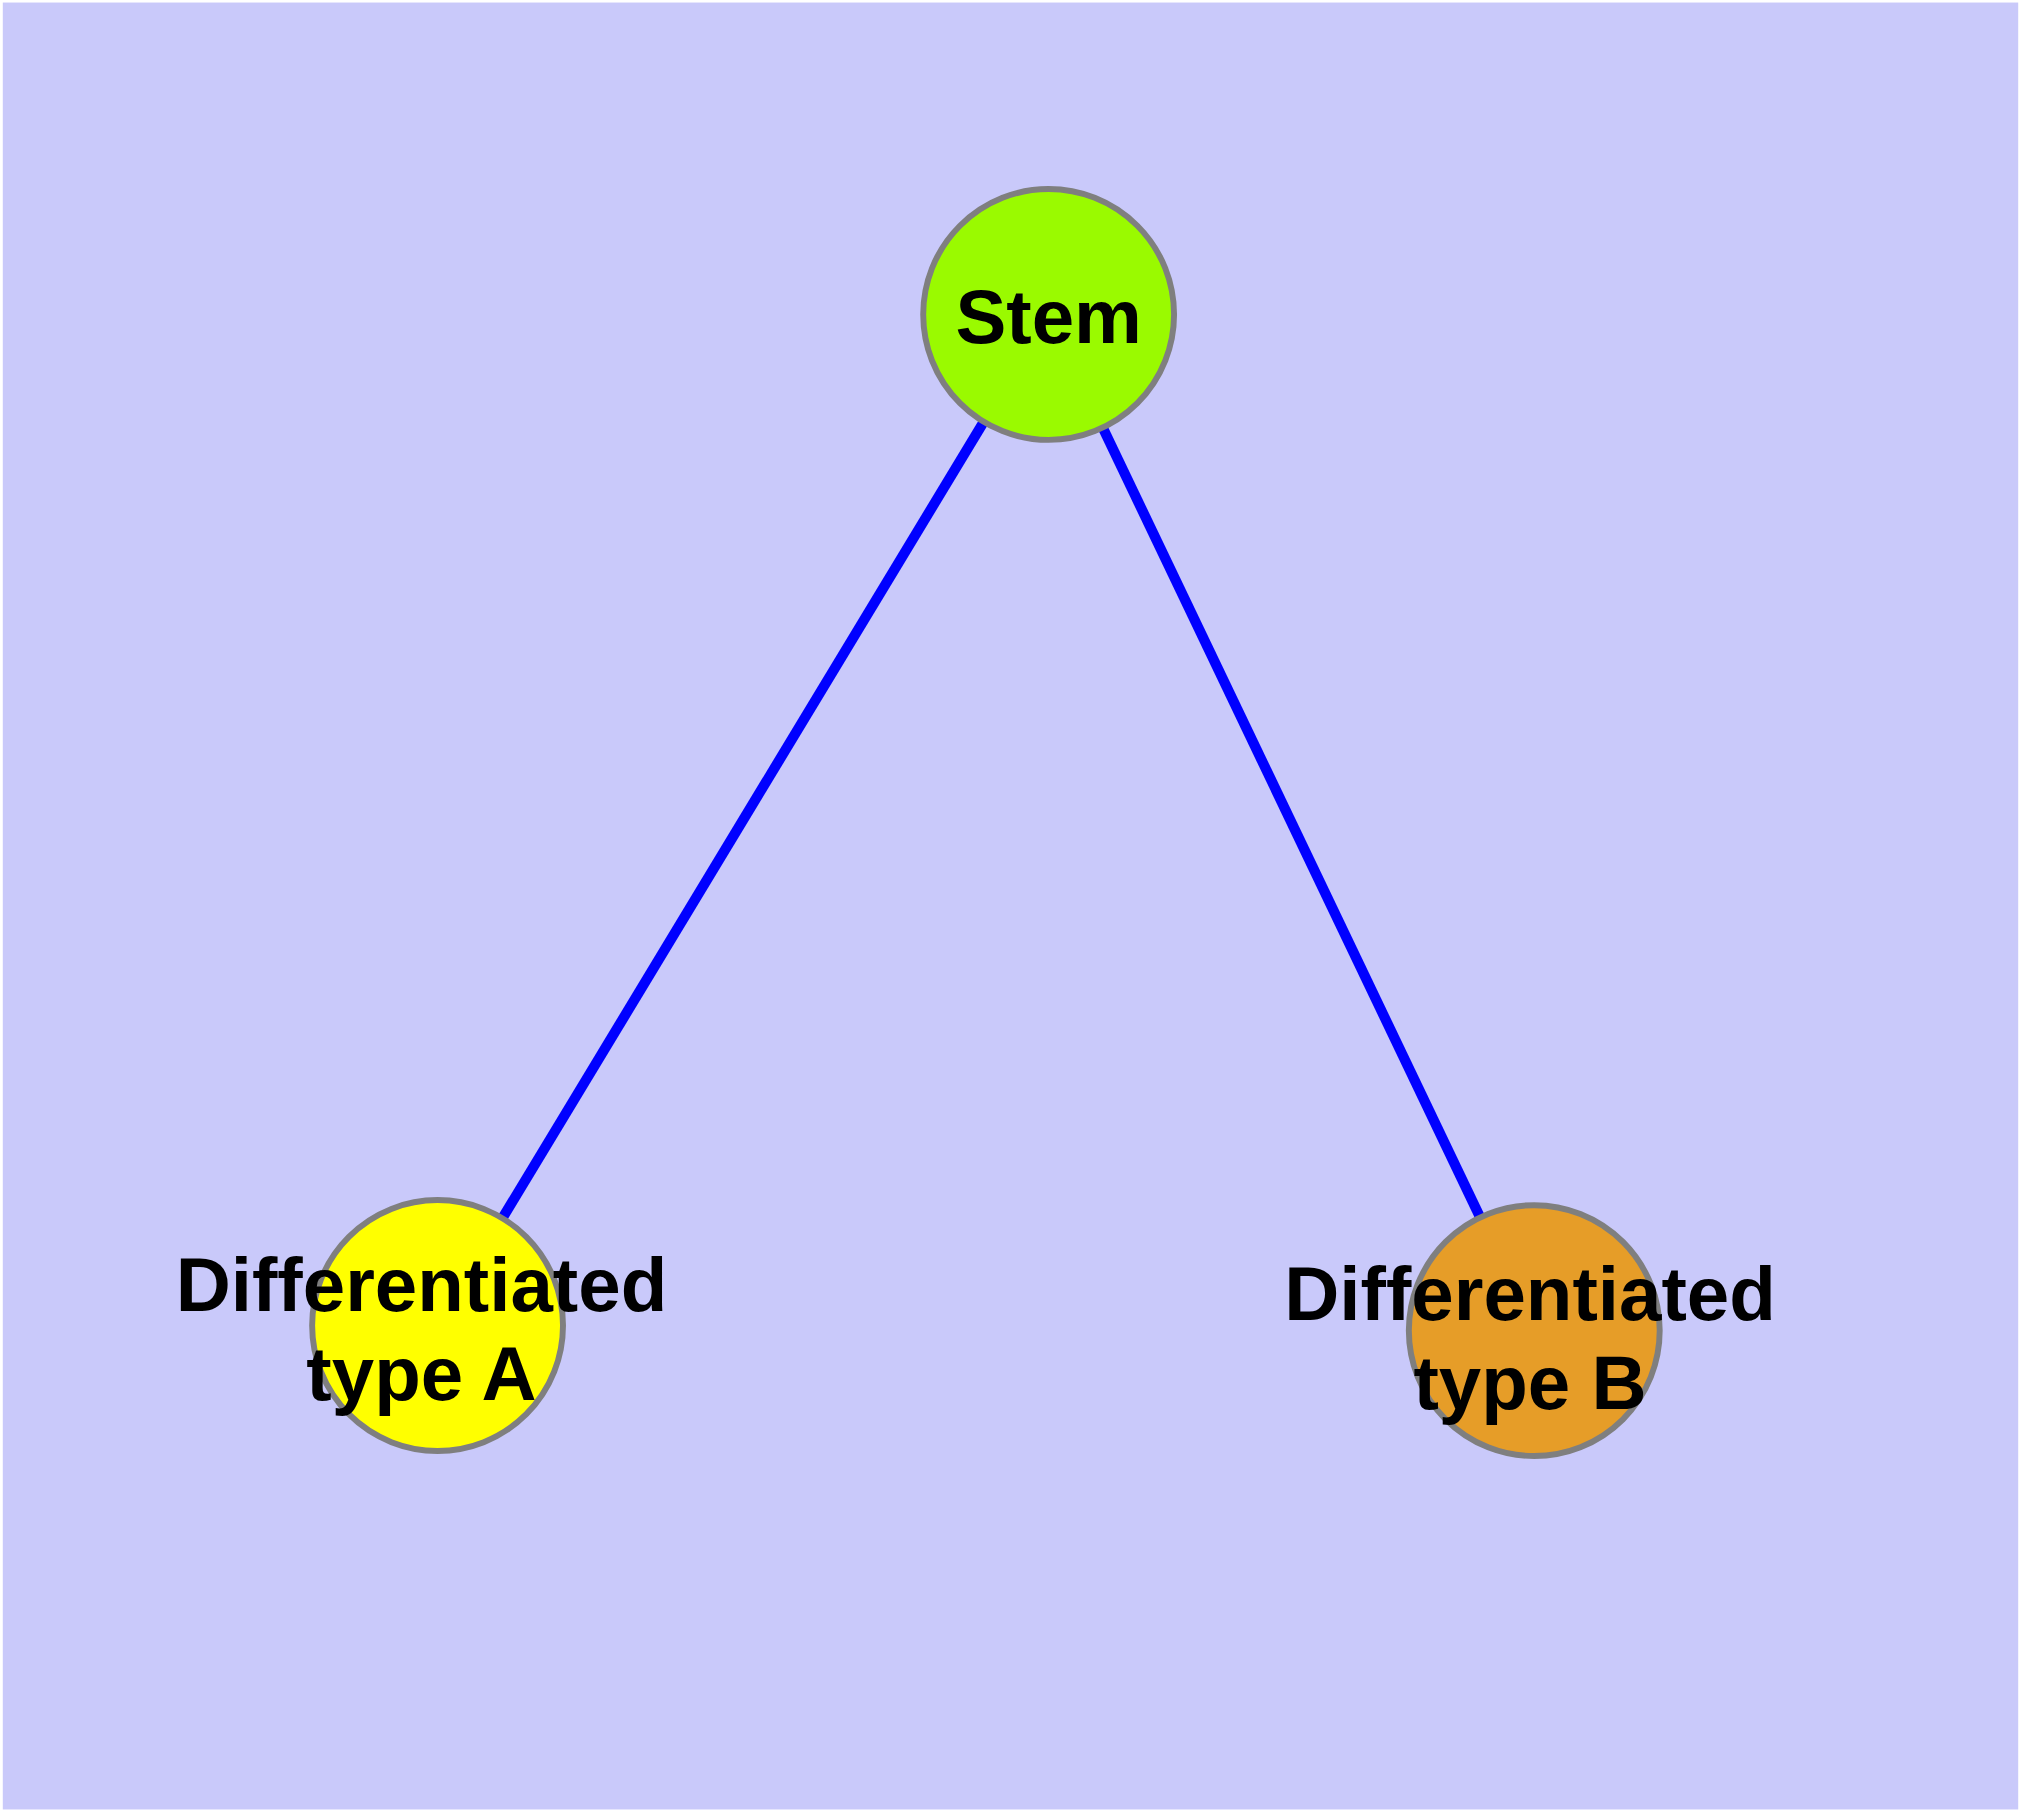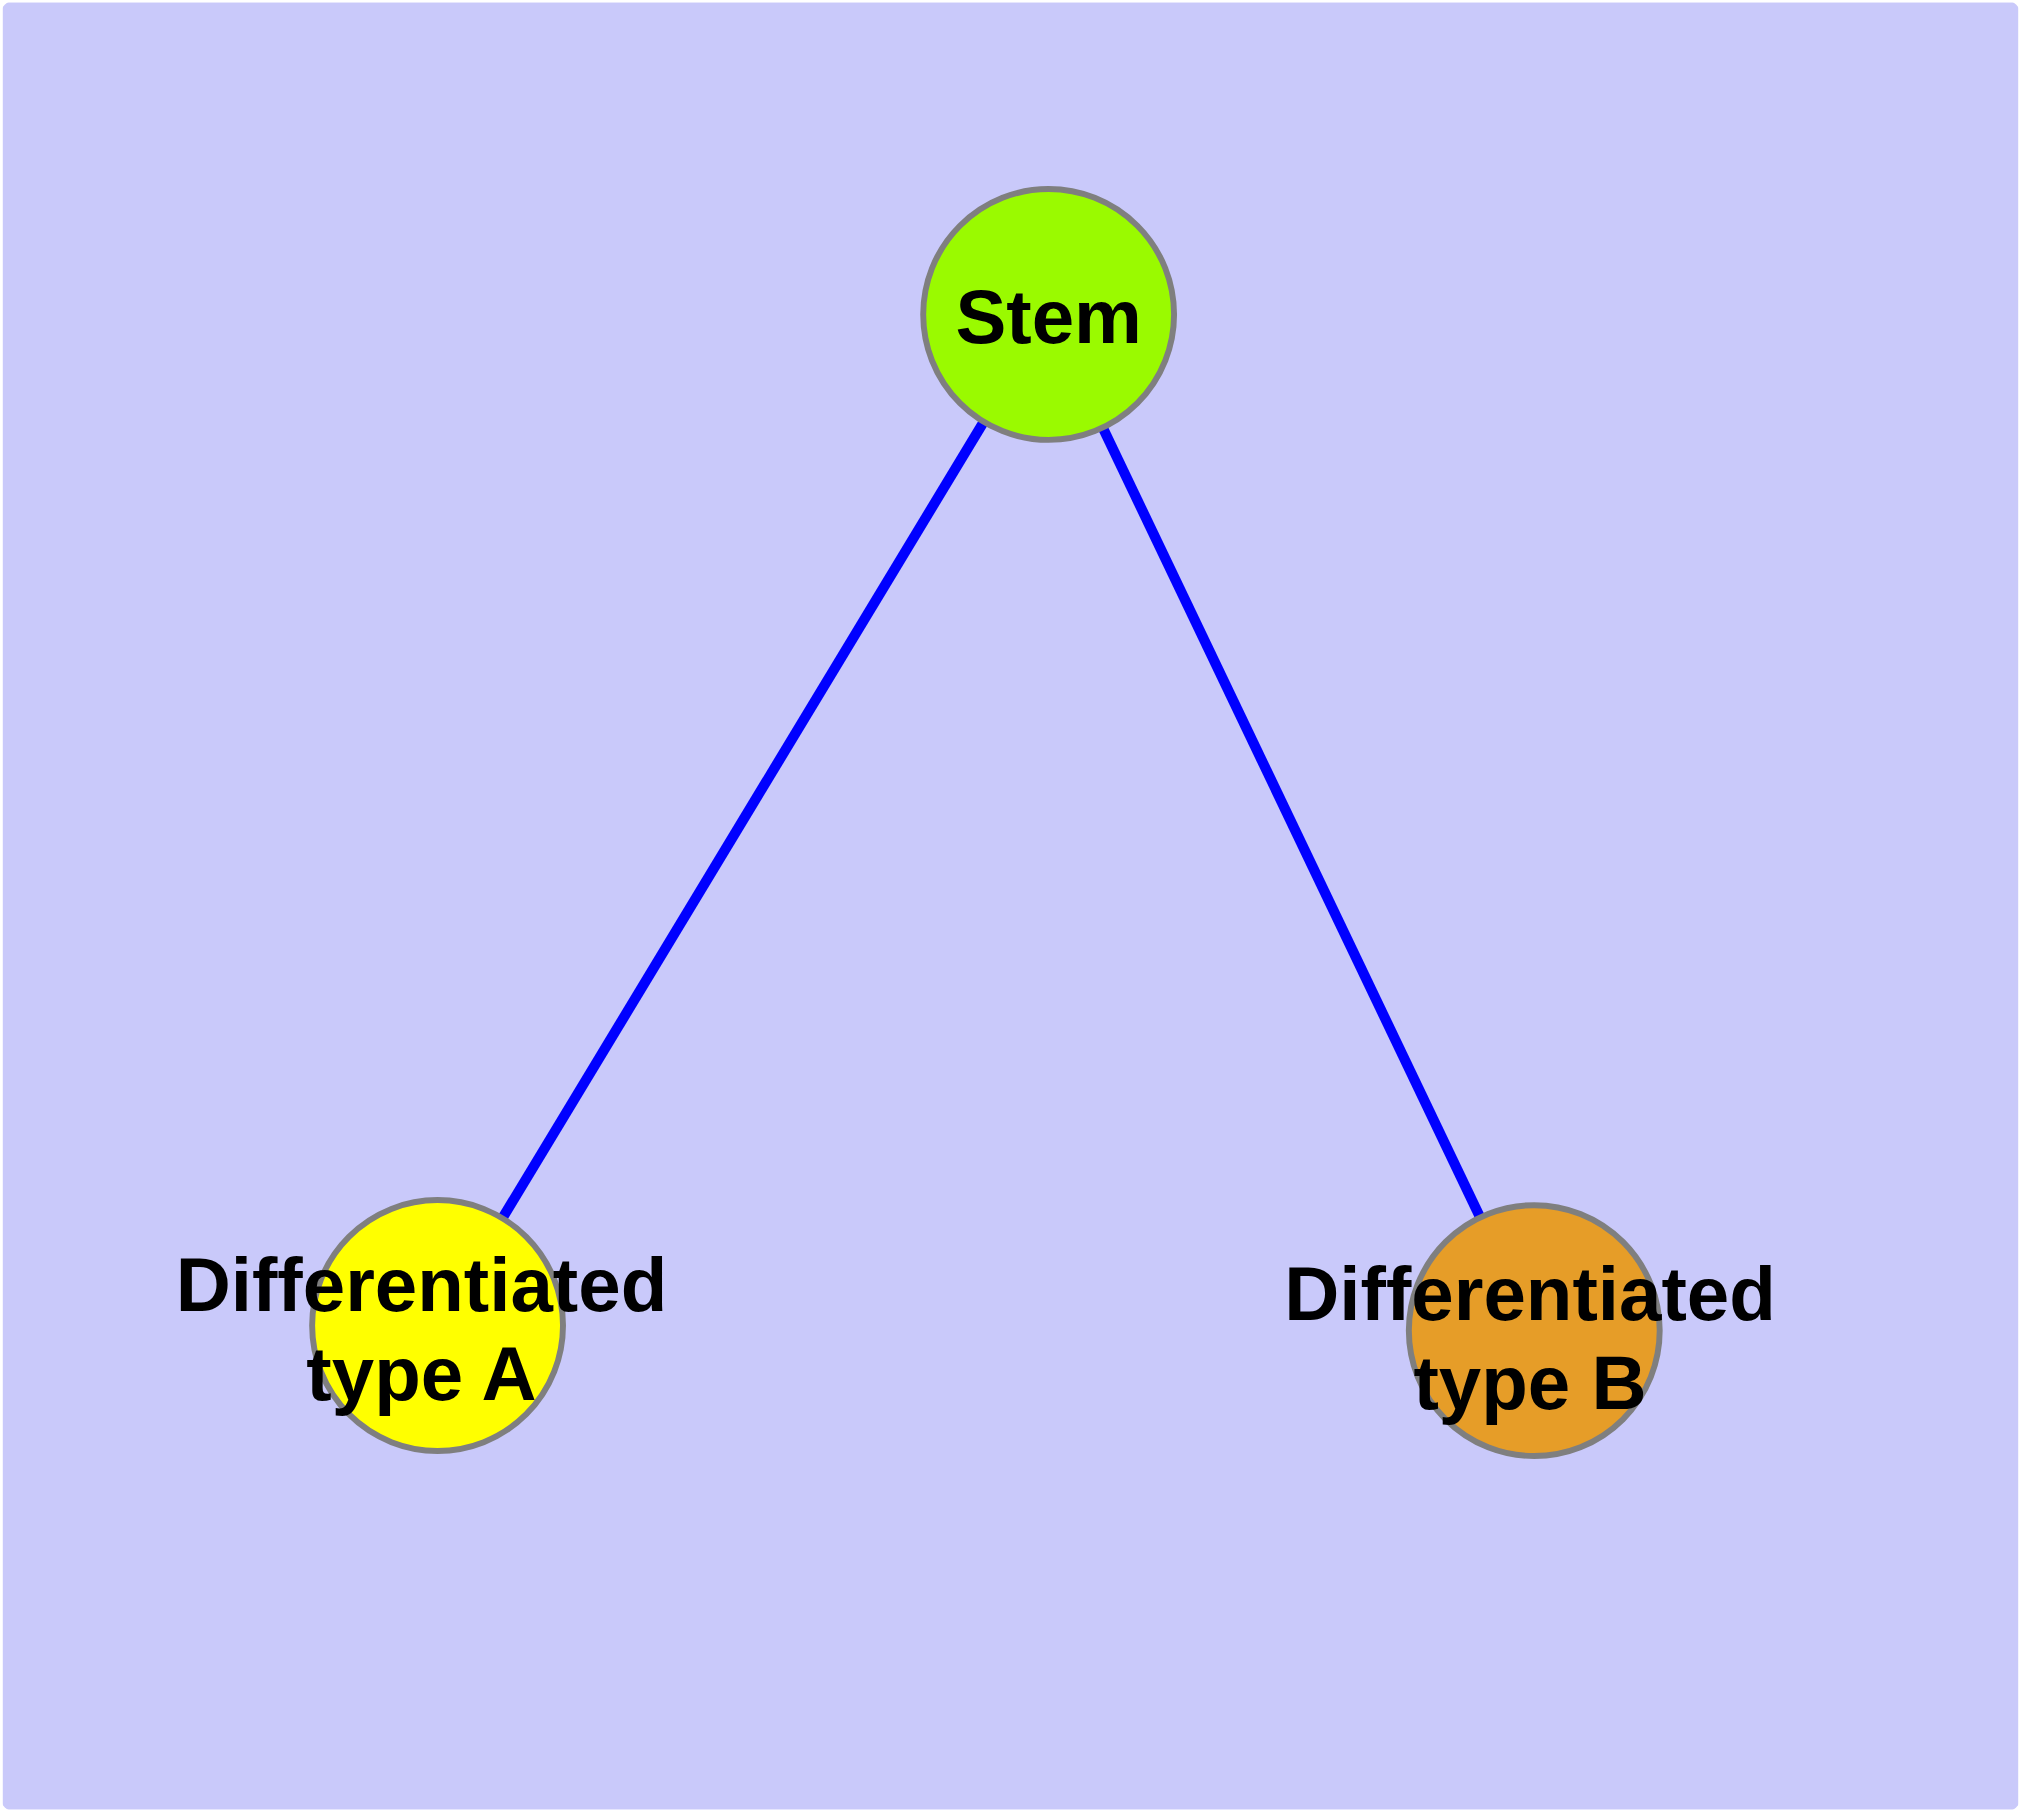--- a/index.html
+++ b/index.html
@@ -7,21 +7,20 @@
     margin: 0;
     padding: 0;
     background: #ffffff;
   }
   .page {
     position: relative;
     width: 2021px;
     height: 1812px;
     background: #ffffff; 
     overflow: hidden;
-    border-radius: 16px;
   }
   svg.diagram {
     display: block;
     position: absolute;
     left: 0;
     top: 0;
   }
   .edge {
     stroke-width: 12px;
     stroke-linecap: butt;

